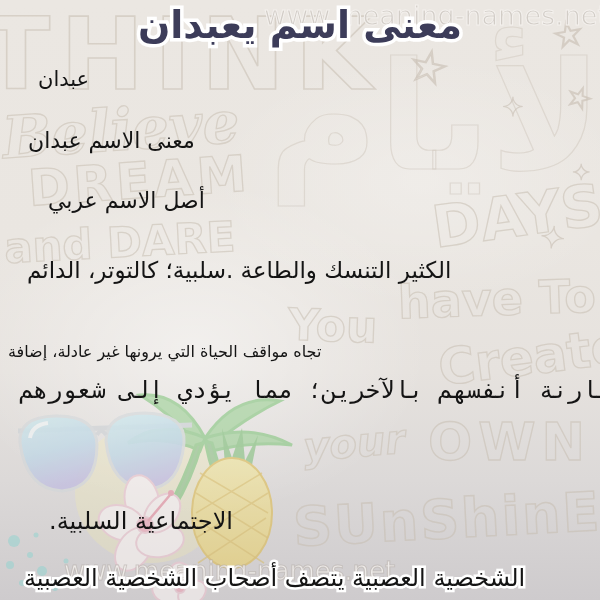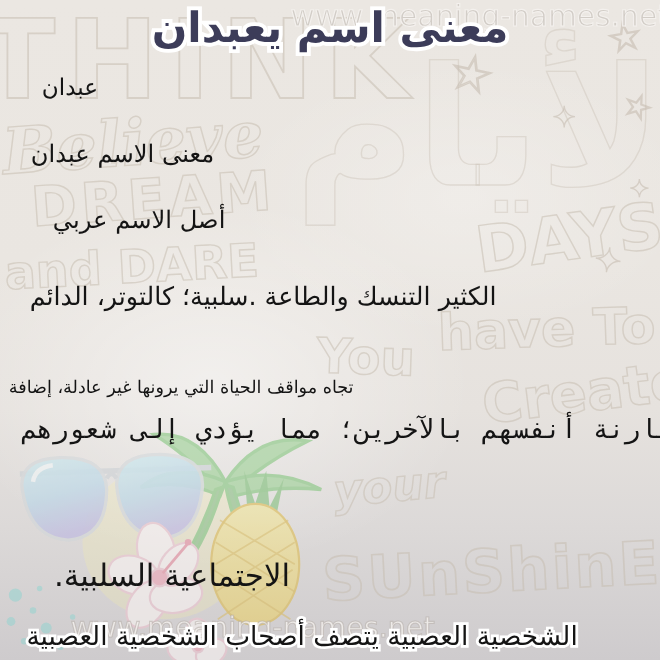--- a/index.html
+++ b/index.html
@@ -52,40 +52,41 @@
   }
   
   .line{position:absolute;direction:rtl;white-space:nowrap;color:#141414;}
   .l1{left:38px;top:67px;font-size:21px;}
   .l2{left:28px;top:128px;font-size:22px;}
   .l3{left:48px;top:188px;font-size:22px;}
   .l4{left:27px;top:257px;font-size:23px;text-align:center;}
   .l5{left:8px;top:316px;font-size:16px;margin-top:26px;}
   .l6{left:19px;top:376px;font-size:24px;font-family:Liberation Mono, monospace;}
   .l7{left:37px;top:438px;font-size:24px;}
-  .l8{left:49px;top:507px;font-size:28px;}
+  .l8{left:49px;top:507px;font-size:24px;}
   .l9{left:24px;top:564px;font-size:24px;-webkit-text-stroke:5px #ffffff;paint-order:stroke fill;}
 </style>
 </head>
 <body>
 
 <div id="canvas">
 
   <div class="bg-light"></div>
 
   <span class="doodle d-think">THINK</span>
   <span class="doodle d-believe">Believe</span>
   <span class="doodle d-dream">DREAM</span>
   <span class="doodle d-anddare">and DARE</span>
   <span class="doodle d-arabic">في الأيام</span>
   <span class="doodle d-days">DAYS</span>
   <span class="doodle d-haveto">have To</span>
   <span class="doodle d-create">Create</span>
   <span class="doodle d-you">You</span>
   <span class="doodle d-your">your</span>
+  <span class="doodle d-own">OWN</span>
   <span class="doodle d-sunshine">SUnShinE</span>
 
   <span class="star s1">☆</span>
   <span class="star s2">☆</span>
   <span class="star s3">☆</span>
   <span class="star s4">✦</span>
   <span class="star s5">✦</span>
   <span class="star s6">✦</span>
 
   <svg class="summer" width="300" height="217" viewBox="0 0 300 217">

